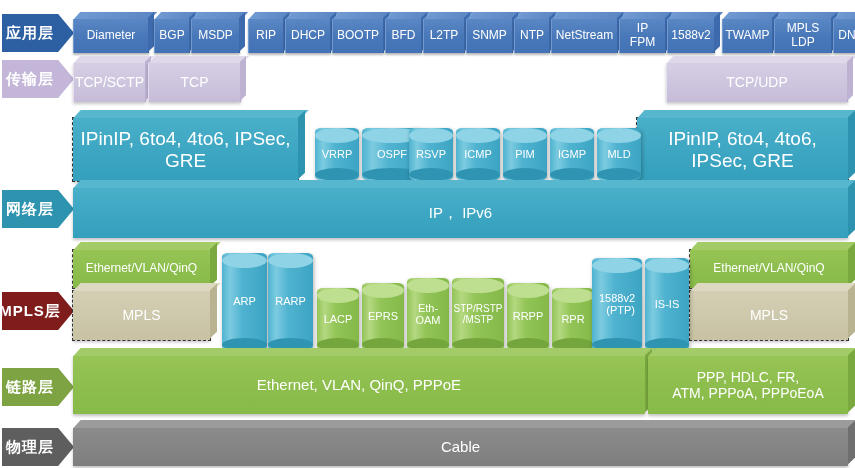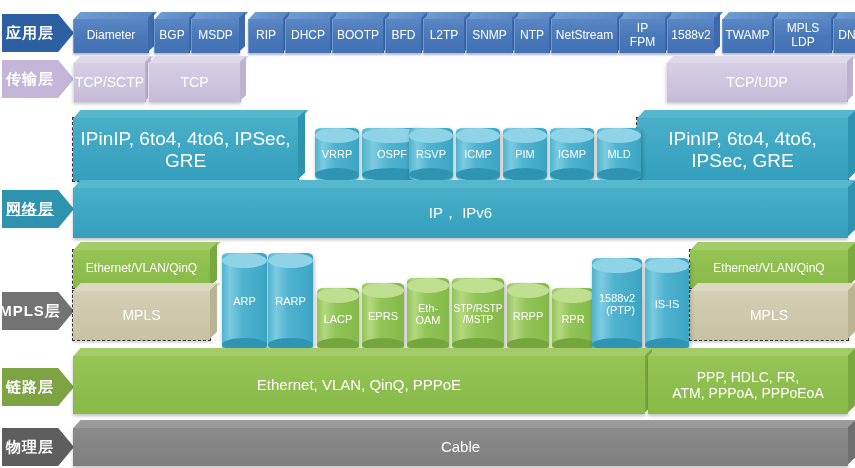--- a/index.html
+++ b/index.html
@@ -177,24 +177,24 @@
 <body>
 
 <div id="stack">
 
   <div class="tag" style="left: 2px; top: 14px; width: 72px; height: 38px; background: rgb(45, 95, 163); color: rgb(255, 255, 255);">
     <span>应用层</span>
   </div>
   <div class="tag" style="left: 2px; top: 60px; width: 72px; height: 38px; background: rgb(195, 182, 216); color: rgb(255, 255, 255);">
     <span>传输层</span>
   </div>
-  <div class="tag" style="left: 2px; top: 190px; width: 72px; height: 38px; background: rgb(45, 147, 174); color: rgb(255, 255, 255); text-decoration: underline;">
+  <div class="tag" style="left: 2px; top: 190px; width: 72px; height: 38px; background: rgb(45, 147, 174); color: rgb(255, 255, 255);">
     <span>网络层</span>
   </div>
-  <div class="tag" style="left: 2px; top: 292px; width: 72px; height: 38px; background: #737373; color: rgb(255, 255, 255);">
+  <div class="tag" style="left: 2px; top: 292px; width: 72px; height: 38px; background: #7f1d1d; color: rgb(255, 255, 255);">
     <span>MPLS层</span>
   </div>
   <div class="tag" style="left: 2px; top: 368px; width: 72px; height: 38px; background: rgb(125, 163, 67); color: rgb(255, 255, 255);">
     <span>链路层</span>
   </div>
   <div class="tag" style="left: 2px; top: 428px; width: 72px; height: 38px; background: rgb(94, 94, 94); color: rgb(255, 255, 255);">
     <span>物理层</span>
   </div>
 
   <div class="blk app" style="left:73px;top:19px;width:76px;height:34px;">

